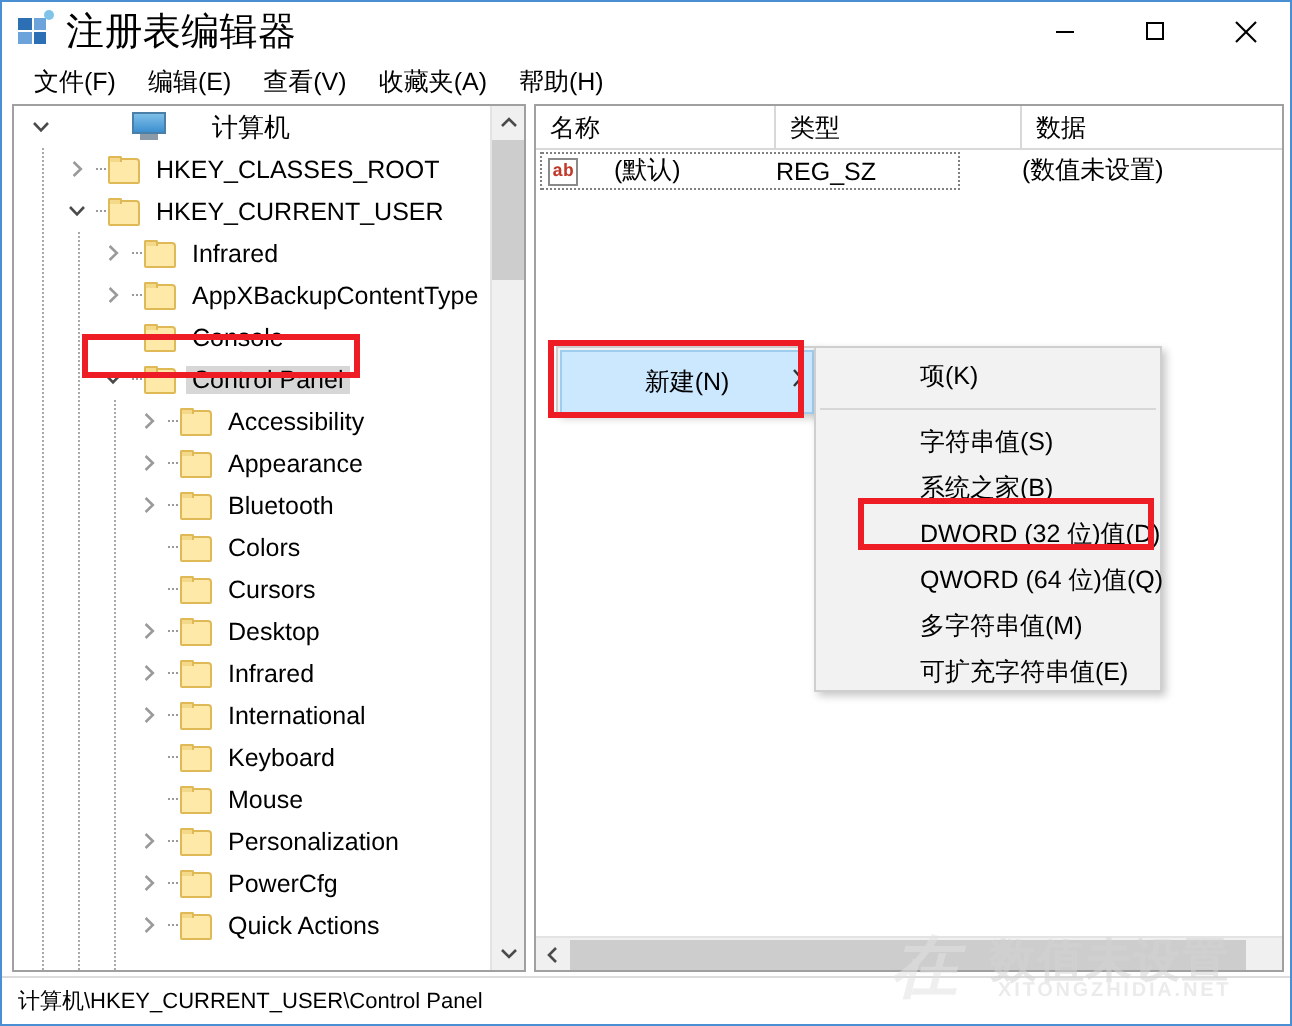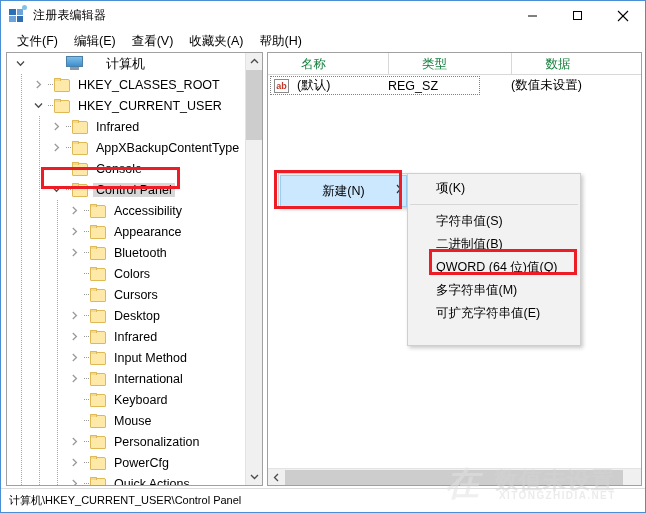--- a/index.html
+++ b/index.html
@@ -37,21 +37,21 @@
   }
   .app-icon .b1 { left:0; top:2px; width:7px; height:6px; }
   .app-icon .b2 { left:8px; top:2px; width:6px; height:6px; background:#6ba3da; }
   .app-icon .b3 { left:0; top:9px; width:7px; height:6px; background:#6ba3da;}
   .app-icon .b4 { left:8px; top:9px; width:6px; height:6px; }
   .app-icon .spark {
     position:absolute; right:-1px; top:-2px; width:5px; height:5px;
     background:#7fc4e8; border-radius:50%;
   }
   .title-text {
-    font-size: 12px; color: #000000;
+    font-size: 19px; color: #000000;
     letter-spacing: 0.2px;
   }
   .winbtns {
     position: absolute; right: 0; top: 0;
     height: 29px; display: flex;
   }
   .winbtn {
     width: 45px; height: 29px;
     display: flex; align-items: center; justify-content: center;
     color: #000; font-size: 13px;
@@ -190,43 +190,42 @@
     background: #ffffff;
     border-bottom: 1px solid #d8d8d8;
     display: flex;
     font-size: 12.5px;
   }
   .lheader .hc {
     height: 22px;
     display: flex; align-items: center;
     padding-left: 7px;
     border-right: 1px solid #d8d8d8;
-    color: #15803d;
-    margin-left: 26px;
+    color: #000000;
   }
   .lrow {
     position: absolute; left: 0; top: 22px;
     width: 373px; height: 21px;
     display: flex; align-items: center;
     font-size: 12.5px;
   }
   .lrow .focusbox {
     position: absolute; left: 2px; top: 1px;
     width: 210px; height: 19px;
     border: 1px dotted #808080;
   }
   .ab-icon {
     width: 15px; height: 14px;
-    margin-left: 6px; margin-right: 8px;
+    margin-left: 6px; margin-right: 18px;
     background: #ffffff;
     border: 1px solid #8a8a8a;
     color: #c0392b;
     font-size: 9px; font-weight: bold;
     display: flex; align-items: center; justify-content: center;
-    font-family: Liberation Sans, sans-serif;
+    font-family: Liberation Mono, monospace;
     position: relative; z-index: 2;
   }
   .lc1 { width: 113px; display:flex; align-items:center; position:relative; z-index:2;}
   .lc2 { width: 123px; padding-left: 7px; }
   .lc3 { width: 137px; padding-left: 7px; }
 
   .hscroll {
     position: absolute; left: 0; bottom: 0;
     width: 373px; height: 17px;
     background: #f0f0f0;
@@ -286,20 +285,21 @@
   .menu-sub {
     left: 406px; top: 172px;
     width: 174px; height: 173px;
     padding: 3px 0 4px 0;
   }
   .menu-sub .srow {
     height: 23px;
     display: flex; align-items: center;
     padding-left: 28px;
     white-space: nowrap;
+    margin-left: 24px;
   }
   .menu-sub .sep {
     height: 1px; background: #d7d7d7;
     margin: 4px 2px 5px 2px;
   }
 
   
   .redbox {
     position: absolute;
     border: 3px solid #ee1c25;
@@ -585,35 +585,20 @@
               <polyline points="2.8,1 6.4,4.5 2.8,8" fill="none" stroke="#9a9a9a" stroke-width="1.3"></polyline>
             </svg>
           </div>
           <div class="dots">
             <i></i>
           </div>
           <div class="folder">
             <span class="back"></span>
             <span class="tab"></span>
           </div>
-          <span class="tlabel">Input Method</span>
-        </div>
-        <div class="trow" style="padding-left: 60px;">
-          <div class="chev">
-            <svg width="9" height="9" viewBox="0 0 9 9">
-              <polyline points="2.8,1 6.4,4.5 2.8,8" fill="none" stroke="#9a9a9a" stroke-width="1.3"></polyline>
-            </svg>
-          </div>
-          <div class="dots">
-            <i></i>
-          </div>
-          <div class="folder">
-            <span class="back"></span>
-            <span class="tab"></span>
-          </div>
           <span class="tlabel">International</span>
         </div>
         <div class="trow" style="padding-left: 60px;">
           <div class="chev"></div>
           <div class="dots">
             <i></i>
           </div>
           <div class="folder">
             <span class="back"></span>
             <span class="tab"></span>
@@ -731,21 +716,22 @@
       <svg width="7" height="10" viewBox="0 0 7 10">
           <polyline points="2,1 5.5,5 2,9" fill="none" stroke="#333" stroke-width="1.2"></polyline>
         </svg>
     </div>
   </div>
 
   <div class="ctxmenu menu-sub">
     <div class="srow">项(K)</div>
     <div class="sep"></div>
     <div class="srow">字符串值(S)</div>
-    <div class="srow">二进制值(B)</div>
+    <div class="srow">系统之家(B)</div>
+    <div class="srow">DWORD (32 位)值(D)</div>
     <div class="srow">QWORD (64 位)值(Q)</div>
     <div class="srow">多字符串值(M)</div>
     <div class="srow">可扩充字符串值(E)</div>
   </div>
 
   <div class="redbox rb-ctrlpanel"></div>
   <div class="redbox rb-new"></div>
   <div class="redbox rb-dword"></div>
 
   <div class="watermark">

